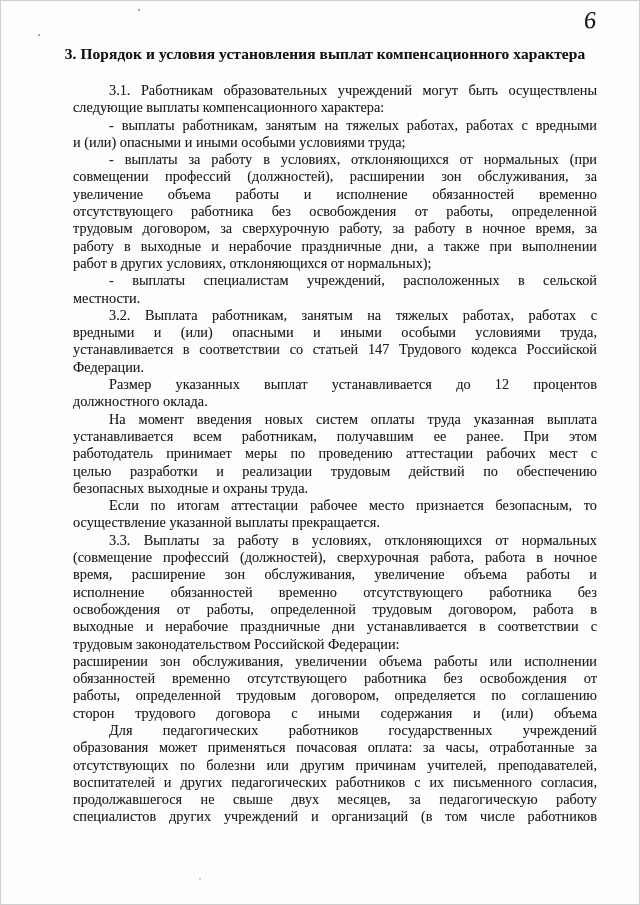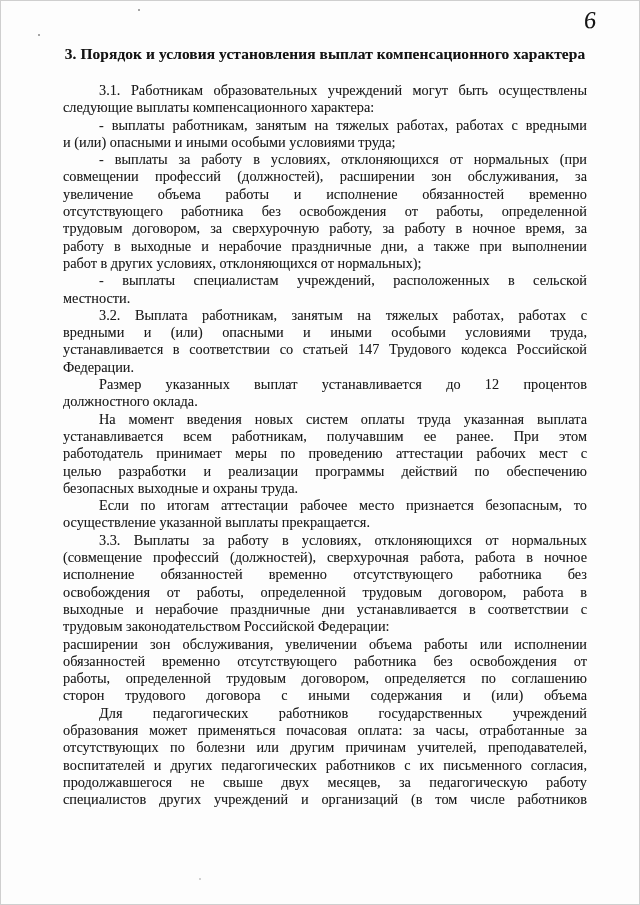--- a/index.html
+++ b/index.html
@@ -35,21 +35,21 @@
     width: 524px;
     text-align: center;
     font-weight: 700;
     font-size: 15.4px;
     letter-spacing: 0.1px;
     color: #141414;
     text-shadow: 0 0 0.5px rgba(0,0,0,0.35);
   }
   .doc-body {
     position: absolute;
-    left: 62px;
+    left: 72px;
     top: 81px;
     width: 524px;
     font-size: 14.3px;
     color: #1b1b1b;
     text-shadow: 0 0 0.5px rgba(0,0,0,0.3);
   }
   .paragraph {
     margin: 0;
     padding: 0;
   }
@@ -117,30 +117,31 @@
         <div class="line last">Федерации.</div>
       </div>
       <div class="paragraph">
         <div class="line first">Размер указанных выплат устанавливается до 12 процентов</div>
         <div class="line last">должностного оклада.</div>
       </div>
       <div class="paragraph">
         <div class="line first">На момент введения новых систем оплаты труда указанная выплата</div>
         <div class="line">устанавливается всем работникам, получавшим ее ранее. При этом</div>
         <div class="line">работодатель принимает меры по проведению аттестации рабочих мест с</div>
-        <div class="line">целью разработки и реализации программы действий по обеспечению</div>
+        <div class="line">целью разработки и реализации трудовым действий по обеспечению</div>
         <div class="line last">безопасных выходные и охраны труда.</div>
       </div>
       <div class="paragraph">
         <div class="line first">Если по итогам аттестации рабочее место признается безопасным, то</div>
         <div class="line last">осуществление указанной выплаты прекращается.</div>
       </div>
       <div class="paragraph">
         <div class="line first">3.3. Выплаты за работу в условиях, отклоняющихся от нормальных</div>
         <div class="line">(совмещение профессий (должностей), сверхурочная работа, работа в ночное</div>
+        <div class="line">время, расширение зон обслуживания, увеличение объема работы и</div>
         <div class="line">исполнение обязанностей временно отсутствующего работника без</div>
         <div class="line">освобождения от работы, определенной трудовым договором, работа в</div>
         <div class="line">выходные и нерабочие праздничные дни устанавливается в соответствии с</div>
         <div class="line last">трудовым законодательством Российской Федерации:</div>
       </div>
       <div class="paragraph">
         <div class="line">расширении зон обслуживания, увеличении объема работы или исполнении</div>
         <div class="line">обязанностей временно отсутствующего работника без освобождения от</div>
         <div class="line">работы, определенной трудовым договором, определяется по соглашению</div>
         <div class="line">сторон трудового договора с иными содержания и (или) объема</div>

